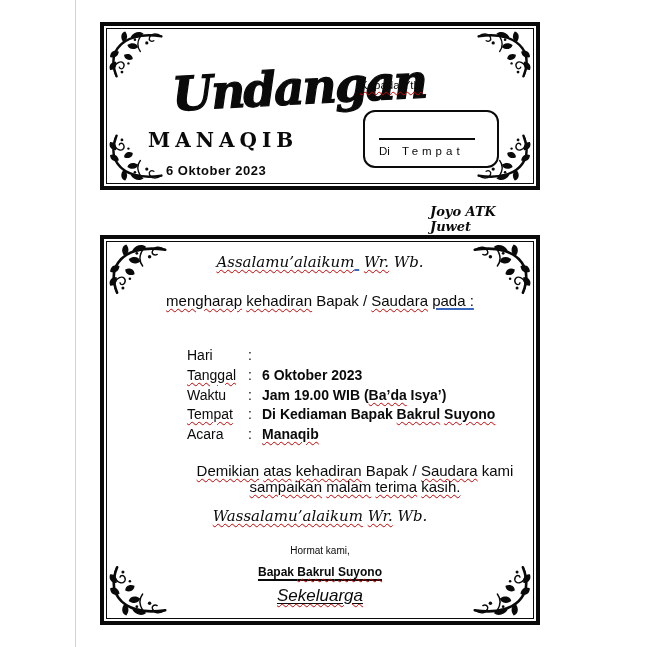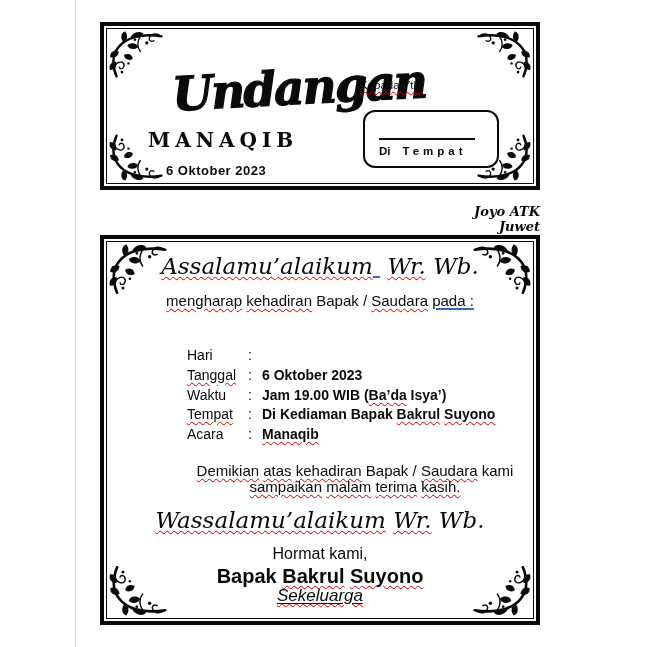--- a/index.html
+++ b/index.html
@@ -32,44 +32,44 @@
     font-family:"DejaVu Serif",serif;font-style:italic;font-weight:bold;
     font-size:47px;letter-spacing:-2px;transform:rotate(-3deg);
     -webkit-text-stroke:1.2px var(--ink);white-space:nowrap;
   }
   .title-word{
     position:absolute;left:44px;top:102px;
     font-family:"DejaVu Serif",serif;font-weight:bold;font-size:20px;letter-spacing:5px;
   }
   .event-date{position:absolute;left:62px;top:137px;font-size:13px;font-weight:bold;letter-spacing:.5px;}
   .recipient{position:absolute;left:256px;top:53px;width:178px;text-align:left;font-size:11.5px;line-height:13.5px;}
-  .addr-box{position:absolute;left:259px;top:84px;width:136px;height:58px;border:2px solid var(--ink);border-radius:12px;font-weight:bold;}
+  .addr-box{position:absolute;left:259px;top:84px;width:136px;height:58px;border:2px solid var(--ink);border-radius:12px;}
   .addr-line{position:absolute;left:14px;top:26px;width:96px;border-top:2px solid var(--ink);}
   .addr-place{position:absolute;left:14px;top:33px;font-size:11.5px;white-space:nowrap;}
   .addr-place .spaced{margin-left:12px;letter-spacing:4px;}
   
   .brand-note{
-    position:absolute;left:430px;top:204px;width:110px;text-align:right;
+    position:absolute;left:430px;top:204px;width:110px;text-align:left;
     font-family:"DejaVu Serif",serif;font-style:italic;font-weight:bold;font-size:13px;
   }
   
   .center-line{position:absolute;left:0;width:100%;text-align:center;}
-  .salam{font-family:"DejaVu Serif",serif;font-style:italic;font-size:23px;}
+  .salam{font-family:"DejaVu Serif",serif;font-style:italic;font-size:15px;}
   .salam-open{top:14px;}
   .para{font-size:15px;line-height:16px;}
   .intro{top:54px;}
   .closing{top:224px;margin-left:35px;}
   .salam-close{top:268px;}
   .details{position:absolute;left:83px;top:108px;font-size:14px;}
   .detail-row{display:flex;height:19.8px;align-items:flex-start;}
   .detail-label{width:61px;}
   .detail-colon{width:14px;}
   .detail-value{font-weight:bold;}
-  .sign-intro{top:306px;font-size:16px;}
-  .sign-name{top:326px;font-size:20px;font-weight:bold;text-decoration-thickness:1.5px;text-underline-offset:3px;}
+  .sign-intro{top:306px;font-size:10px;}
+  .sign-name{top:326px;font-size:12px;font-weight:bold;text-decoration:underline;text-decoration-thickness:1.5px;text-underline-offset:3px;}
   .sign-family{top:347px;font-size:17px;font-style:italic;text-decoration:underline;text-underline-offset:2px;}
   
   .sp{text-decoration-line:underline;text-decoration-style:wavy;text-decoration-color:var(--spell);text-decoration-thickness:1px;text-underline-offset:2px;}
   .gr{text-decoration-line:underline;text-decoration-style:solid;text-decoration-color:var(--grammar);text-decoration-thickness:1.5px;text-underline-offset:2px;}
   svg.defs{position:absolute;width:0;height:0;}
 </style>
 </head>
 <body>
 
 <svg class="defs" aria-hidden="true">

